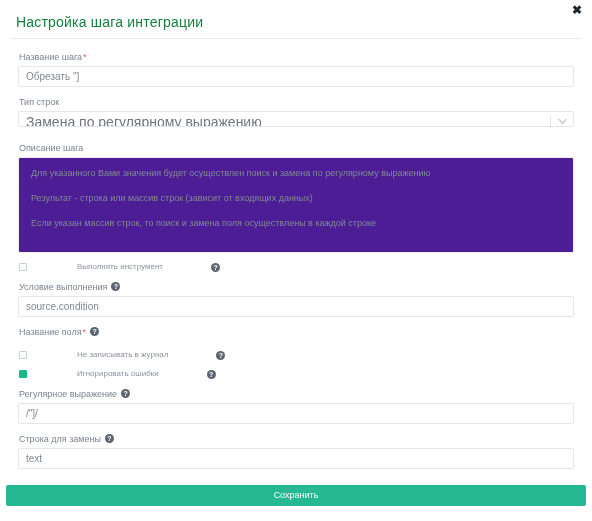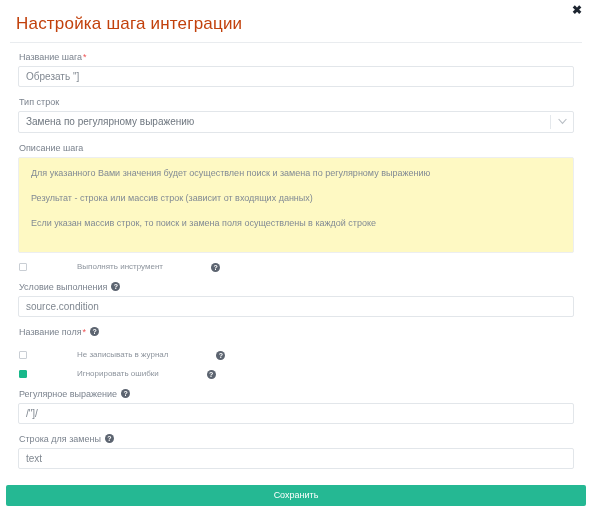--- a/index.html
+++ b/index.html
@@ -37,23 +37,23 @@
     font-size: 12px;
     font-weight: bold;
     line-height: 14px;
     text-align: center;
     cursor: pointer;
     padding: 0;
   }
   .modal-title {
     margin: 0;
     padding: 14px 0 0 6px;
-    font-size: 17px;
+    font-size: 14px;
     font-weight: normal;
-    color: #c2410c;
+    color: #15803d;
     letter-spacing: 0.2px;
     white-space: nowrap;
   }
   .header-rule {
     height: 1px;
     background: #e9ecef;
     margin: 8px 0 0 0;
   }
 
   
@@ -110,27 +110,27 @@
   }
 
   
   .select-wrap {
     position: relative;
     width: 100%;
     height: 22px;
   }
   .select-box {
     width: 100%;
-    height: 22px;
+    height: 16px;
     box-sizing: border-box;
     border: 1px solid #e2e6ea;
     border-radius: 2px;
     background: #ffffff;
     padding: 0 40px 0 7px;
-    font-size: 10px;
+    font-size: 14px;
     color: #6e767f;
     line-height: 20px;
     white-space: nowrap;
     overflow: hidden;
     cursor: pointer;
   }
   .select-sep {
     position: absolute;
     right: 23px;
     top: 4px;
@@ -143,21 +143,21 @@
     right: 7px;
     top: 7px;
     width: 9px;
     height: 7px;
     cursor: pointer;
   }
   .select-arrow svg { display: block; }
 
   
   .desc-panel {
-    background: #fef9c3;
+    background: #4c1d95;
     border: 1px solid #eceef0;
     border-radius: 2px;
     padding: 10px 12px 12px 12px;
     box-sizing: border-box;
     min-height: 96px;
   }
   .desc-line {
     font-size: 9px;
     color: #818a94;
     line-height: 11px;

